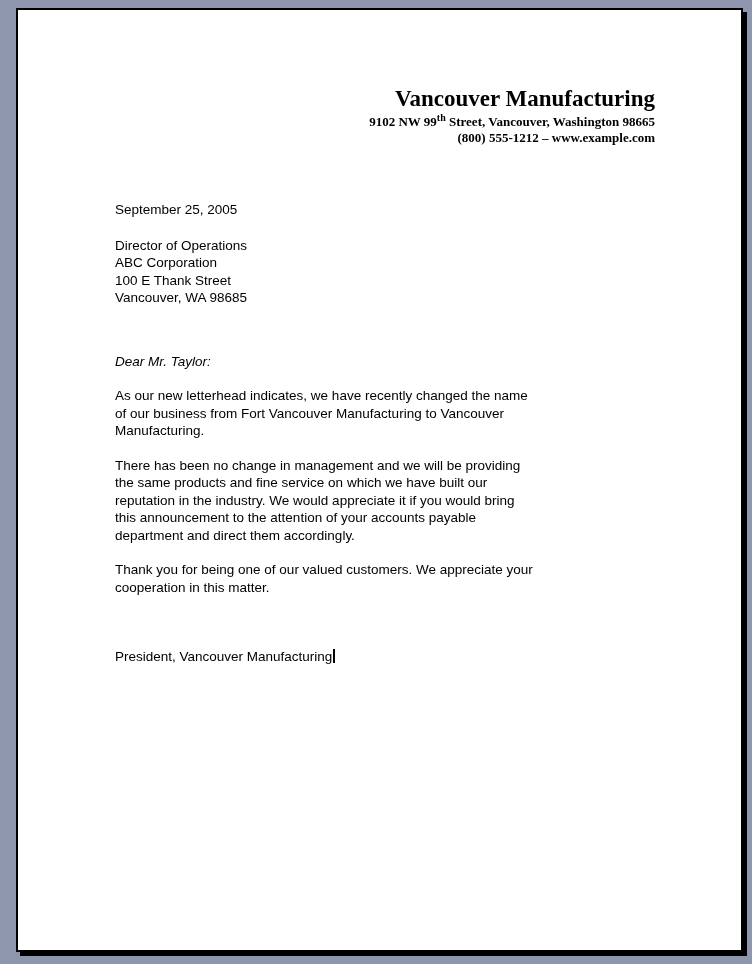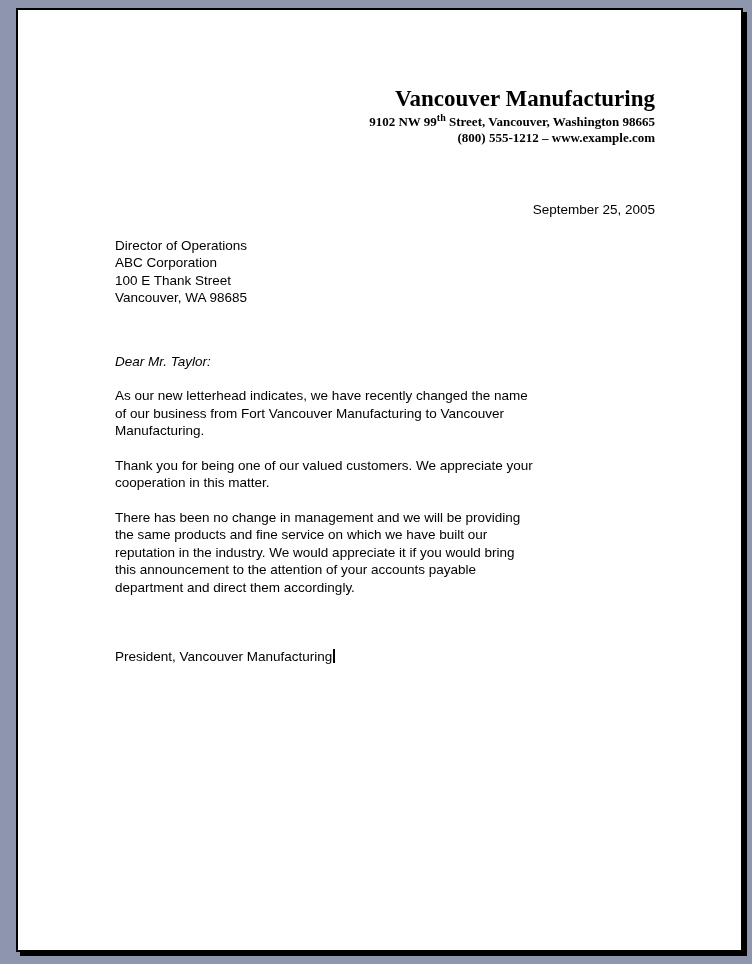--- a/index.html
+++ b/index.html
@@ -42,21 +42,21 @@
     font-size: 10px;
     vertical-align: super;
     line-height: 0;
   }
   .letterhead-sub + .letterhead-sub { margin-top: 1px; }
 
   .body-text {
     font-size: 13.5px;
     line-height: 17.5px;
   }
-  .date-line { margin-top: 56px; text-align: right; }
+  .date-line { margin-top: 56px; }
   .recipient-block { margin-top: 18px; }
   .salutation { margin-top: 46px; font-style: italic; }
   .paragraph {
     margin-top: 17px;
     max-width: 530px;
     white-space: pre-line;
   }
   .signature-block { margin-top: 52px; }
   .caret {
     display: inline-block;
@@ -88,28 +88,28 @@
         <div>100 E Thank Street</div>
         <div>Vancouver, WA 98685</div>
       </div>
 
       <div class="salutation">Dear Mr. Taylor:</div>
 
       <div class="paragraph">As our new letterhead indicates, we have recently changed the name
 of our business from Fort Vancouver Manufacturing to Vancouver
 Manufacturing.</div>
 
-      <div class="paragraph">Thank you for being one of our valued customers. We appreciate your
-cooperation in this matter.</div>
-
       <div class="paragraph">There has been no change in management and we will be providing
 the same products and fine service on which we have built our
 reputation in the industry. We would appreciate it if you would bring
 this announcement to the attention of your accounts payable
 department and direct them accordingly.</div>
+
+      <div class="paragraph">Thank you for being one of our valued customers. We appreciate your
+cooperation in this matter.</div>
 
       <div class="signature-block">
         <div><span>President, Vancouver Manufacturing</span><span class="caret"></span></div>
       </div>
 
     </div>
   </div>
 </div>
 
 </body></html>

